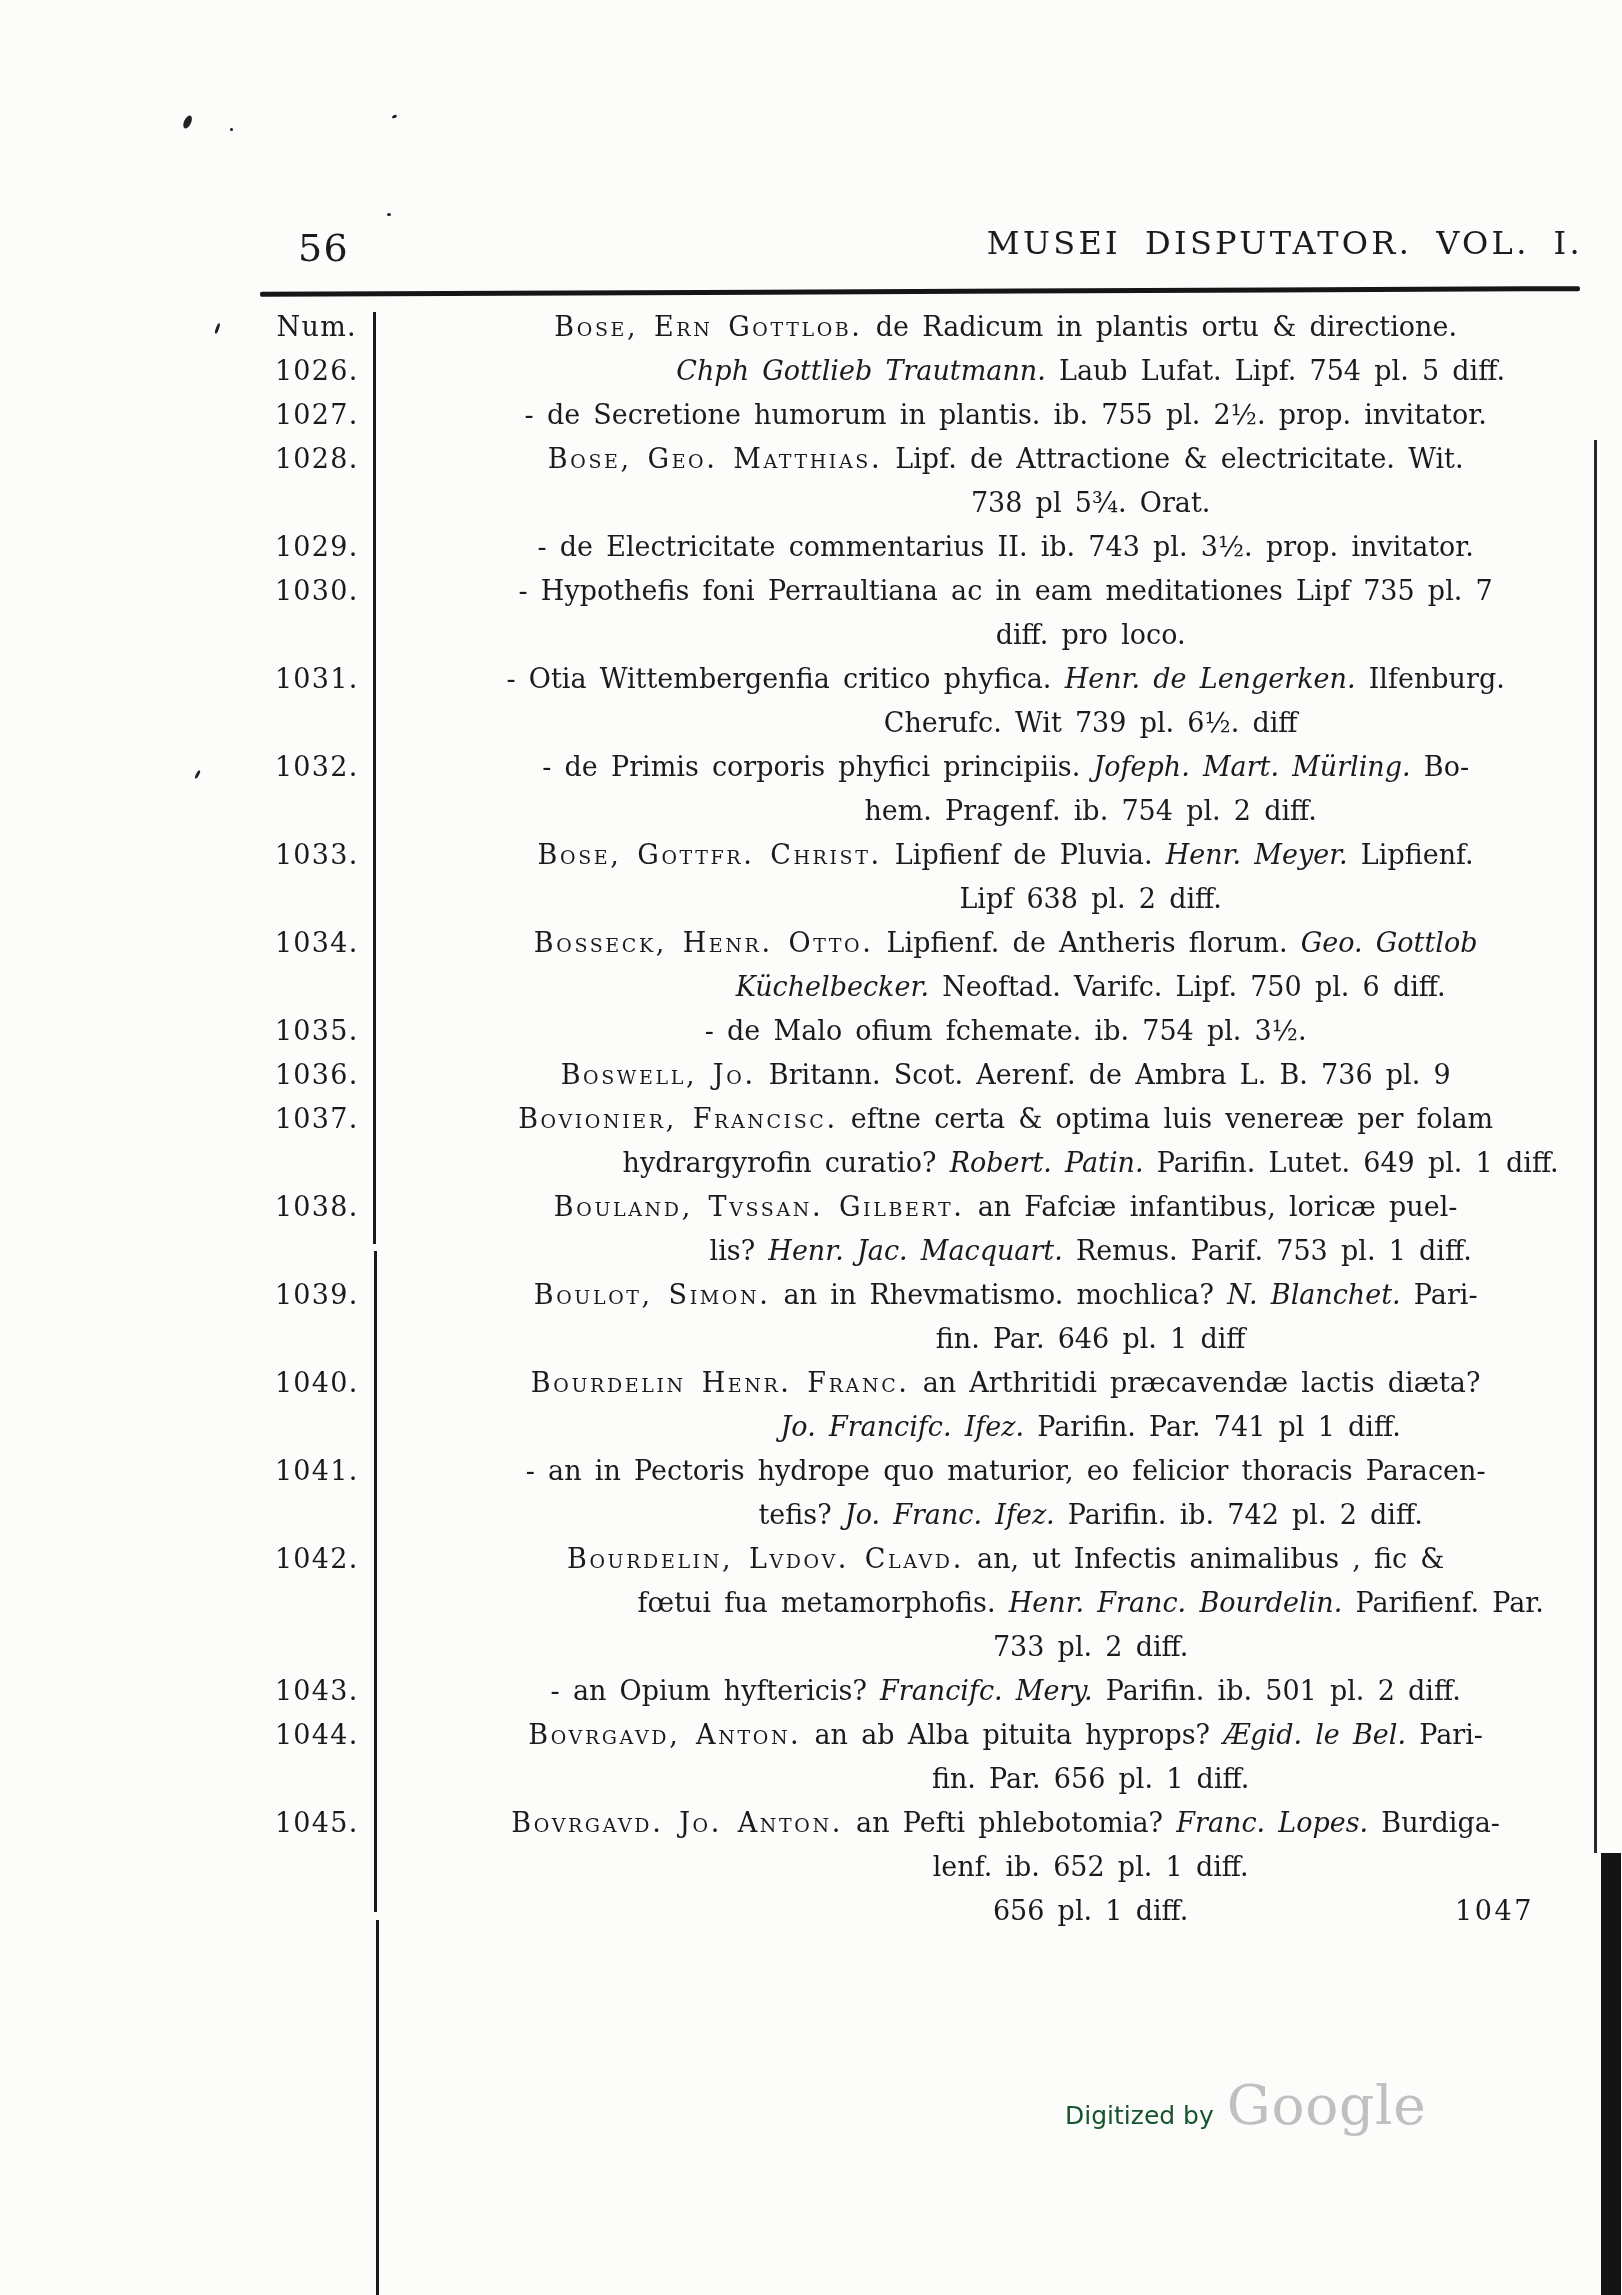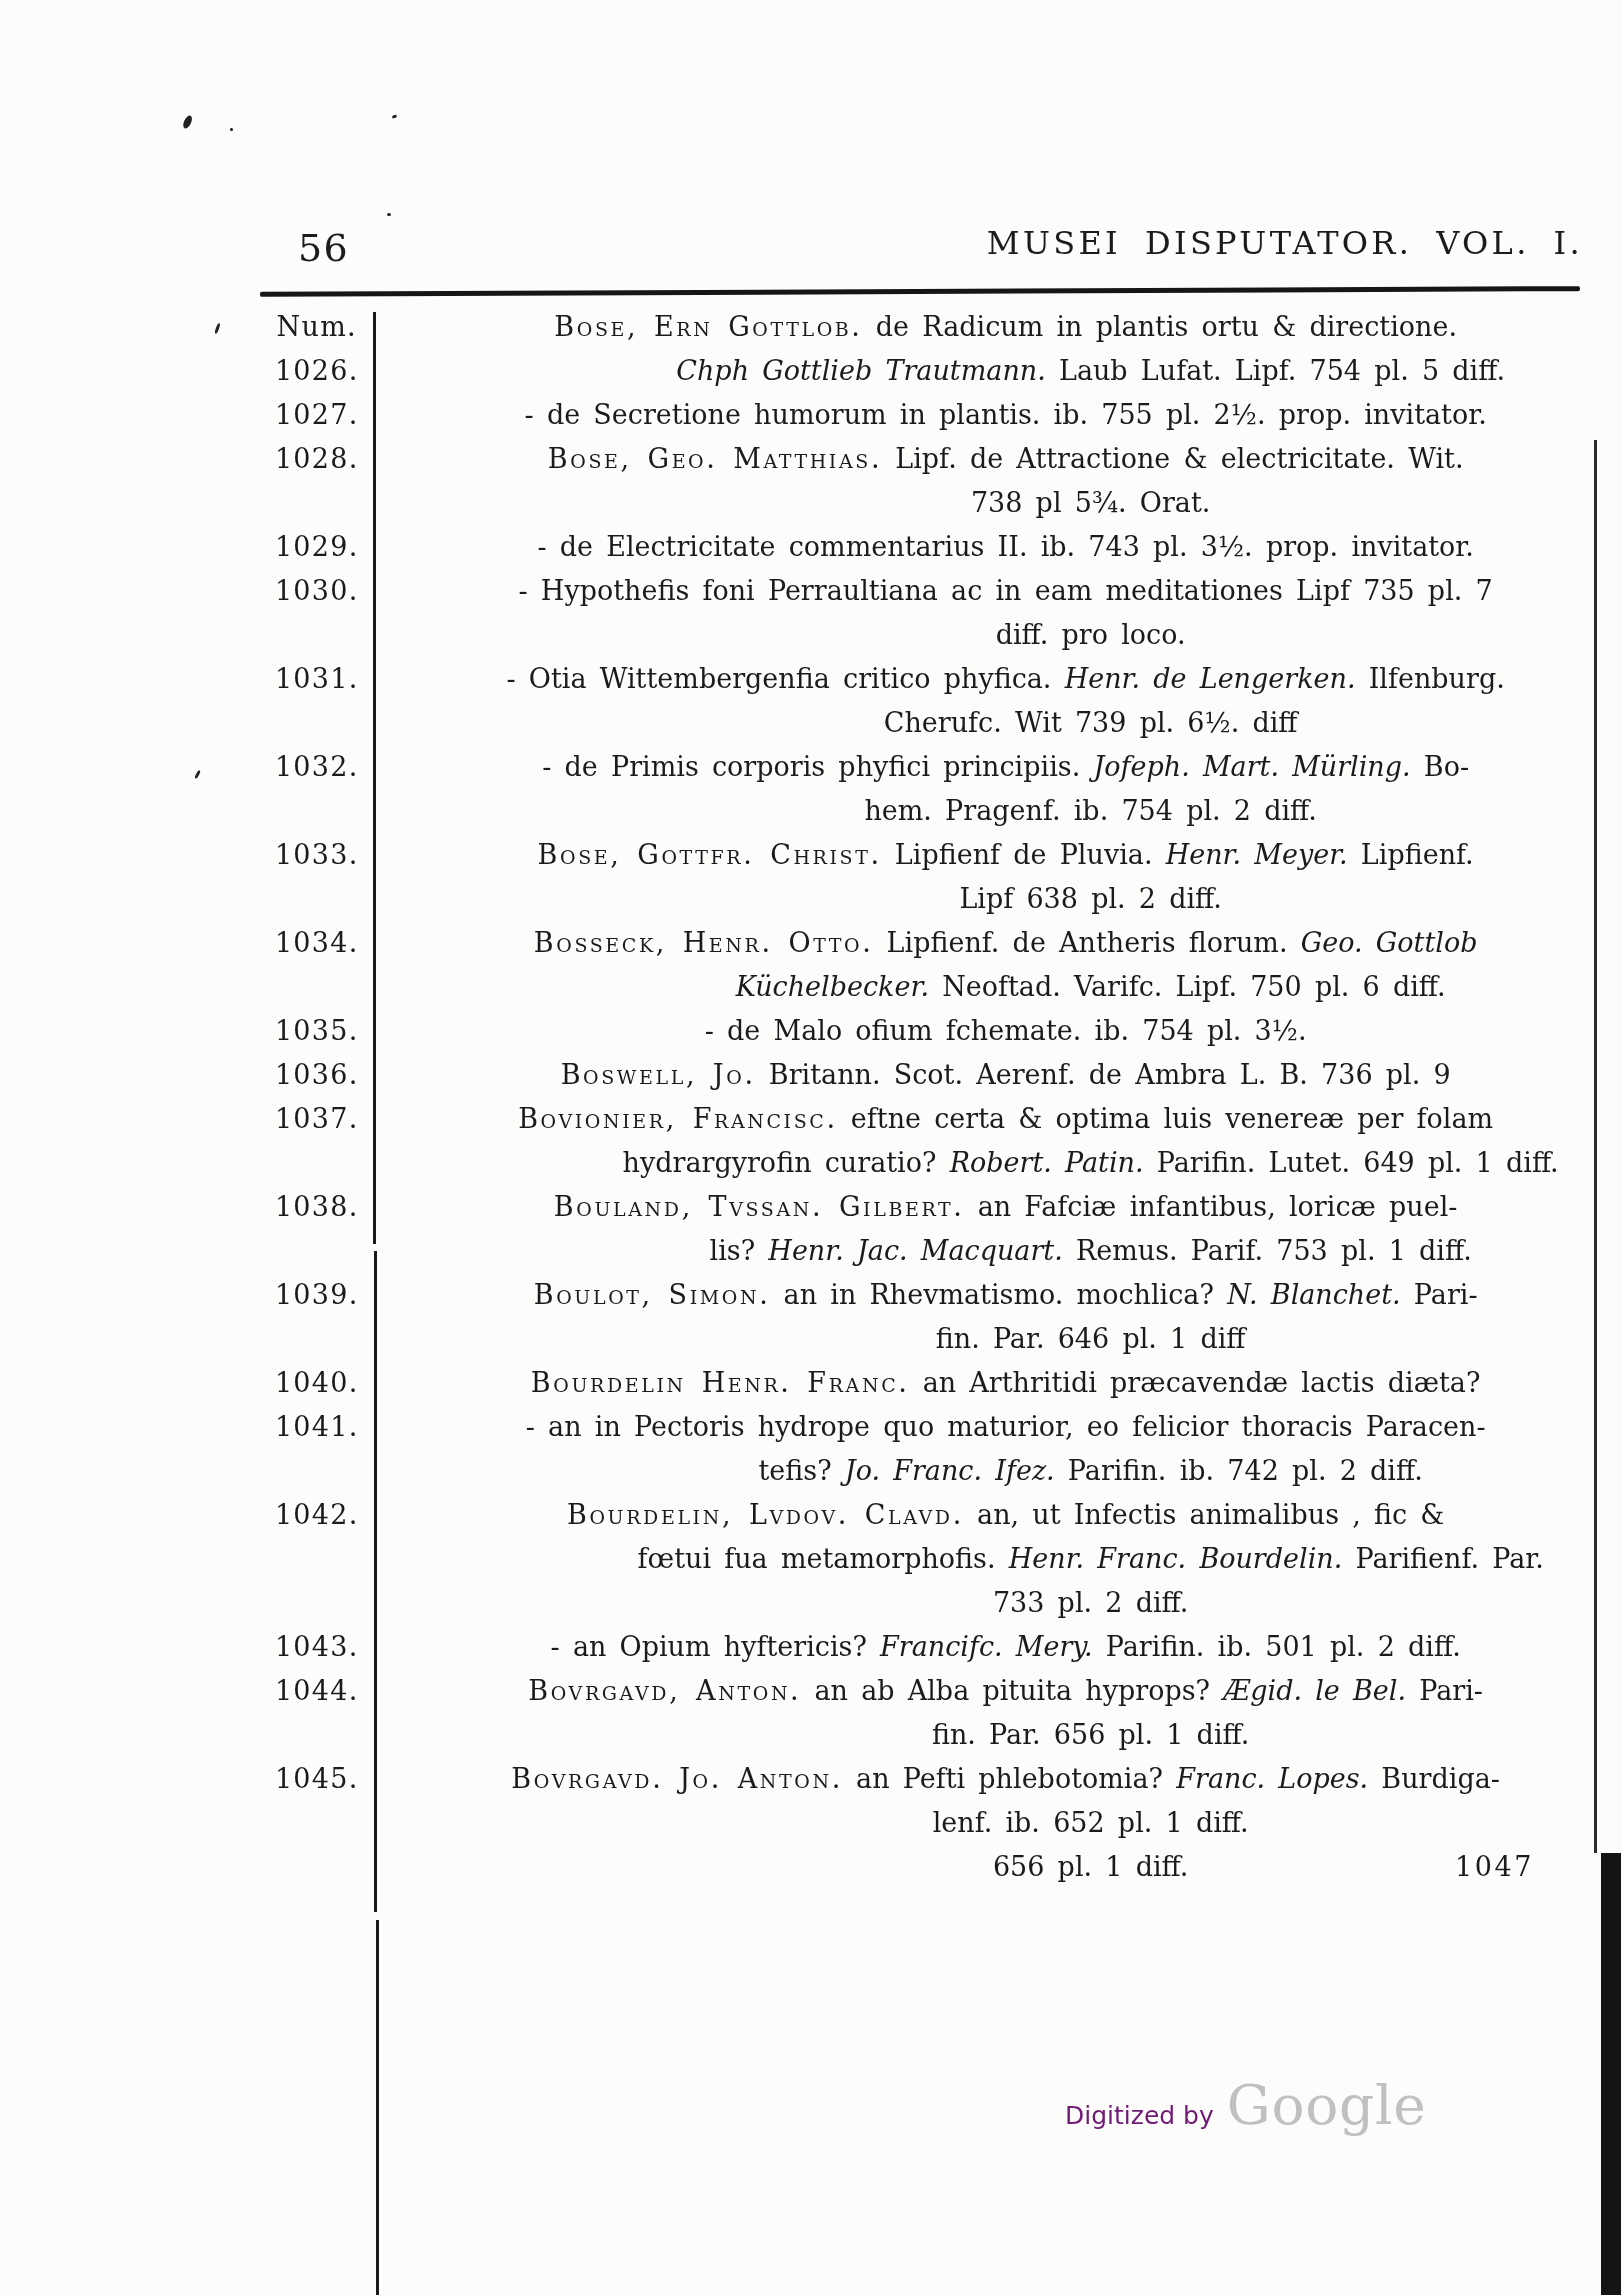--- a/index.html
+++ b/index.html
@@ -38,21 +38,21 @@
   .text-cell.ind{padding-left:203px;}
   .sc{font-variant:small-caps;letter-spacing:2.6px;}
   .it{font-style:italic;}
   .catchword{position:absolute;right:56px;top:0;letter-spacing:2.6px;}
 
   
   .wm{
     position:absolute;left:1065px;top:2073px;
     display:flex;align-items:baseline;gap:13px;
   }
-  .wm-prefix{font-family:"DejaVu Sans", sans-serif;font-size:25px;color:#701a75;}
+  .wm-prefix{font-family:"DejaVu Sans", sans-serif;font-size:25px;color:#14532d;}
   .wm-brand{font-family:"DejaVu Serif", serif;font-size:55px;color:#c0c0c0;letter-spacing:0.7px;}
 
   
   .edge-line{position:absolute;left:1594px;top:440px;width:3.3px;height:1413px;background:#2a2a2a;}
   .edge-bar{position:absolute;left:1601px;top:1853px;width:19.6px;height:442px;background:#141414;}
   .speck{position:absolute;background:#222;border-radius:50%;}
   .sp1{left:184px;top:115px;width:7.2px;height:14.4px;transform:rotate(25deg);}
   .sp2{left:230px;top:128px;width:2.6px;height:3.3px;}
   .sp3{left:392px;top:115px;width:5.2px;height:3.3px;transform:rotate(-20deg);}
   .sp4{left:387px;top:213px;width:3.9px;height:3.3px;}
@@ -167,20 +167,24 @@
         </div>
         <div class="row">
           <div class="num-cell"></div>
           <div class="text-cell ind"><span>fin. Par. 646 pl. 1 diff</span></div>
         </div>
         <div class="row">
           <div class="num-cell">1040.</div>
           <div class="text-cell"><span class="sc">Bourdelin Henr. Franc.</span><span> an Arthritidi præcavendæ lactis diæta?</span></div>
         </div>
         <div class="row">
+          <div class="num-cell"></div>
+          <div class="text-cell ind"><span class="it">Jo. Francifc. Ifez.</span><span> Parifin. Par. 741 pl 1 diff.</span></div>
+        </div>
+        <div class="row">
           <div class="num-cell">1041.</div>
           <div class="text-cell"><span>- an in Pectoris hydrope quo maturior, eo felicior thoracis Paracen-</span></div>
         </div>
         <div class="row">
           <div class="num-cell"></div>
           <div class="text-cell ind"><span>tefis? </span><span class="it">Jo. Franc. Ifez.</span><span> Parifin. ib. 742 pl. 2 diff.</span></div>
         </div>
         <div class="row">
           <div class="num-cell">1042.</div>
           <div class="text-cell"><span class="sc">Bourdelin, Lvdov. Clavd.</span><span> an, ut Infectis animalibus , fic &amp;</span></div>

